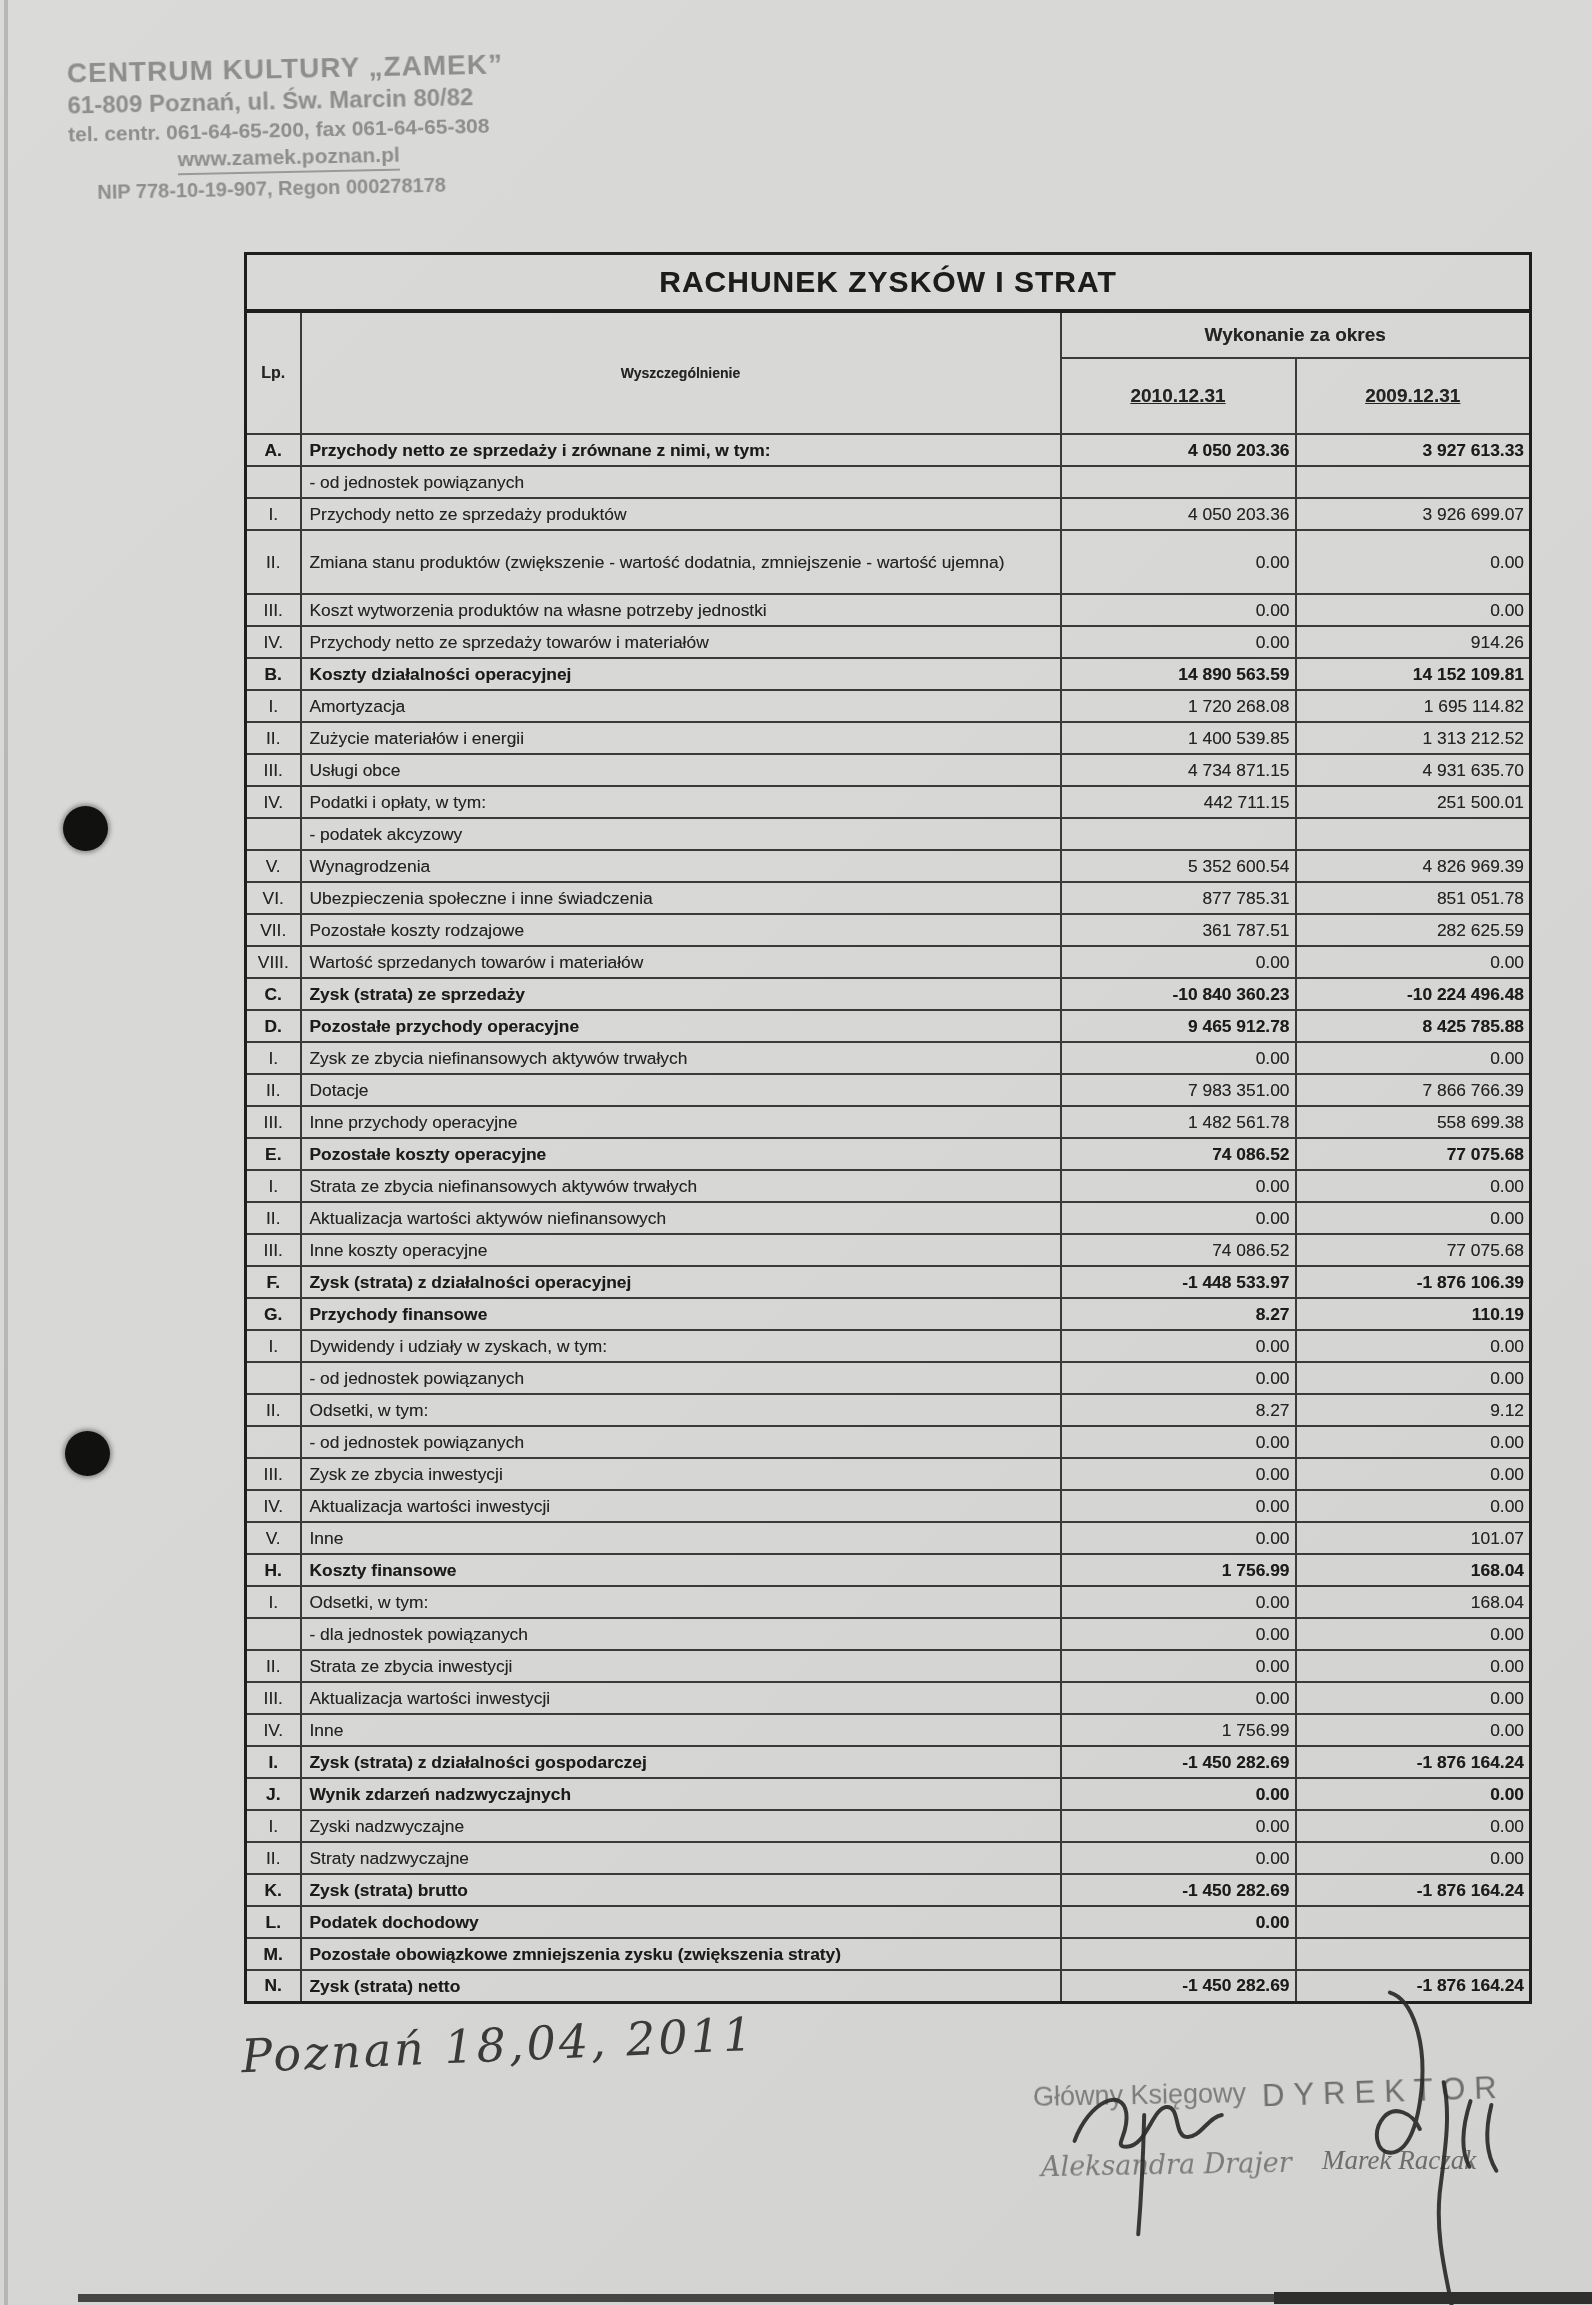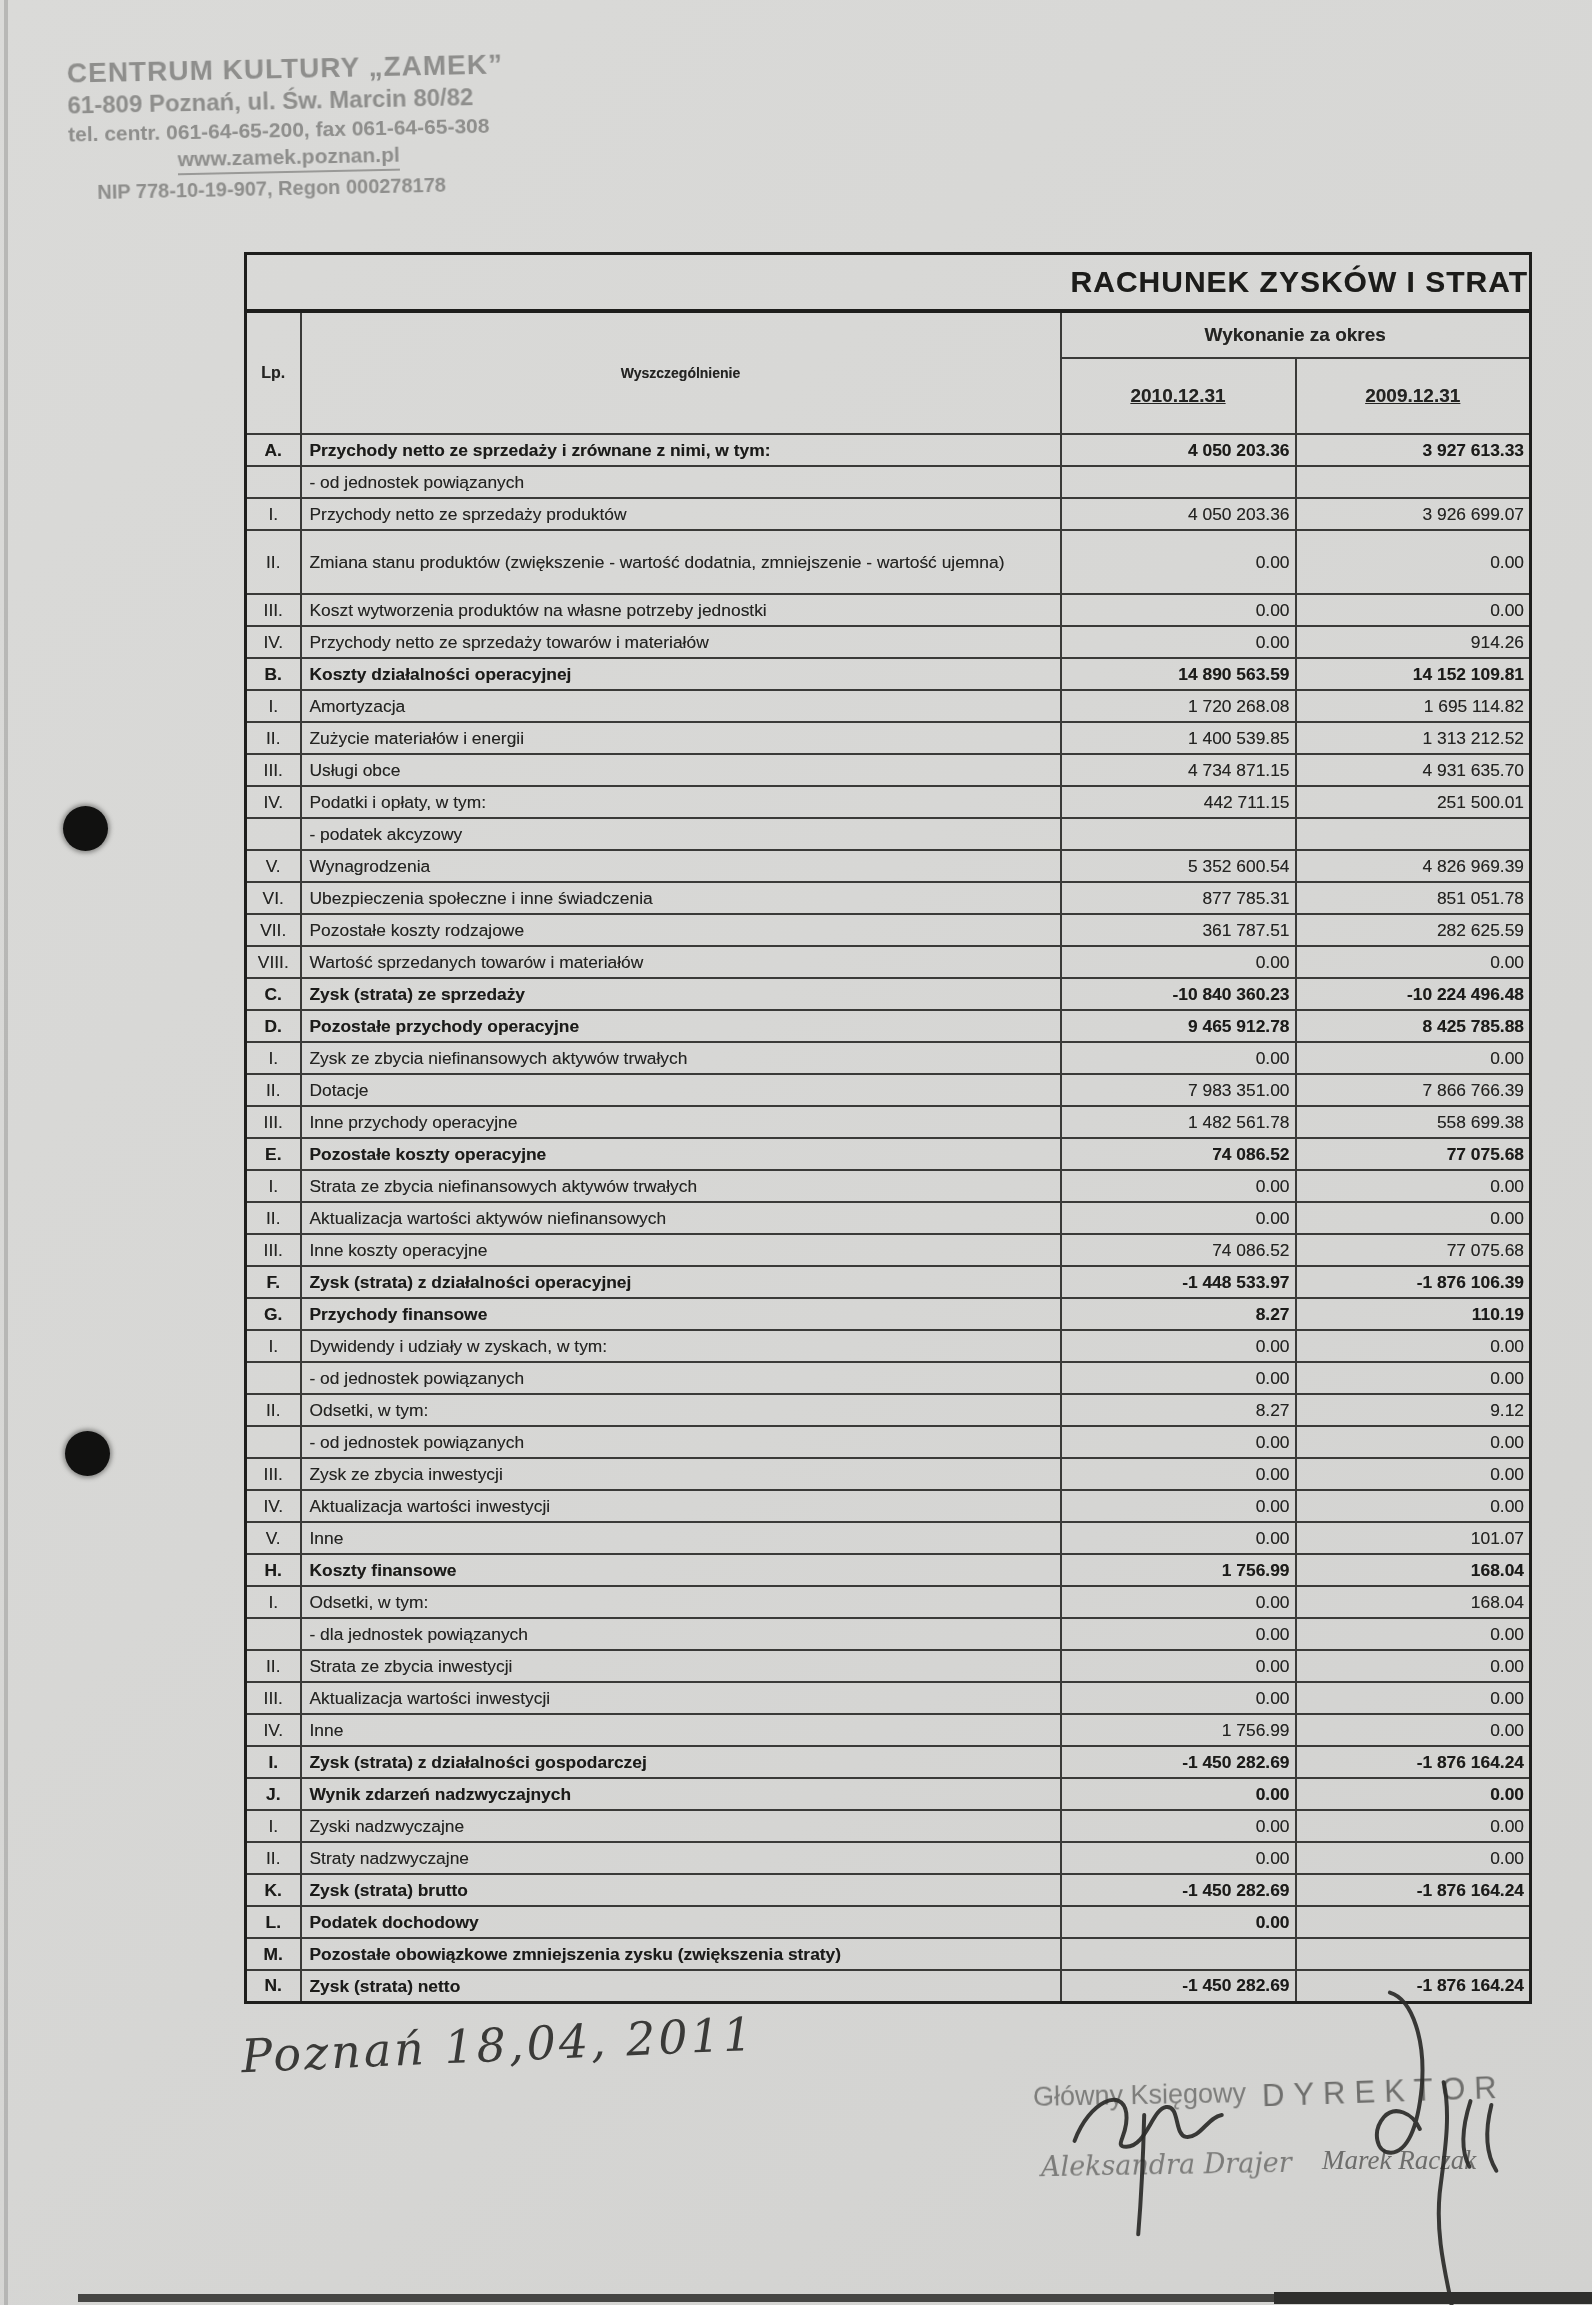--- a/index.html
+++ b/index.html
@@ -22,21 +22,21 @@
   .lh3{font-size:21px;font-weight:600;margin-top:3px;}
   .lh4{font-size:21px;font-weight:600;margin-top:2px;margin-left:109px;display:inline-block;
        border-bottom:2px solid #99999七;border-bottom:2px solid #999997;padding-bottom:1px;}
   .lh5{font-size:20px;font-weight:600;margin-top:4px;margin-left:28px;}
   
   table.pl{position:absolute;left:244px;top:252px;width:1285px;border-collapse:collapse;
            table-layout:fixed;color:#242422;}
   table.pl td{border:2px solid #3a3a38;overflow:hidden;vertical-align:middle;
               text-shadow:0 0 0.6px rgba(45,45,43,.45);}
   td.title-cell{border:3px solid #1e1e1c;border-bottom:4px solid #1e1e1c;height:52px;
-                text-align:right;font-size:30px;font-weight:700;letter-spacing:1px;color:#1c1c1a;}
+                text-align:center;font-size:30px;font-weight:700;letter-spacing:1px;color:#1c1c1a;}
   td.h-lp{width:55px;text-align:center;font-weight:700;font-size:16px;}
   td.h-name{width:760px;text-align:center;font-weight:700;font-size:14px;}
   td.h-group{height:42px;text-align:center;font-weight:700;font-size:19px;margin-left:33px;}
   td.h-date{height:72px;text-align:center;font-weight:700;font-size:19px;border-bottom:3px solid #2a2a28;text-decoration:underline;}
   tr.h-top td{border-top:4px solid #1e1e1c;}
   tr.data{height:32px;font-size:17.4px;}
   tr.data.tall{height:64px;}
   tr.data td.lp{text-align:center;padding:0 1px;}
   tr.data td.nm{padding-left:8px;line-height:1.15;margin-top:16px;}
   tr.data td.vl{text-align:right;padding-right:5px;}

